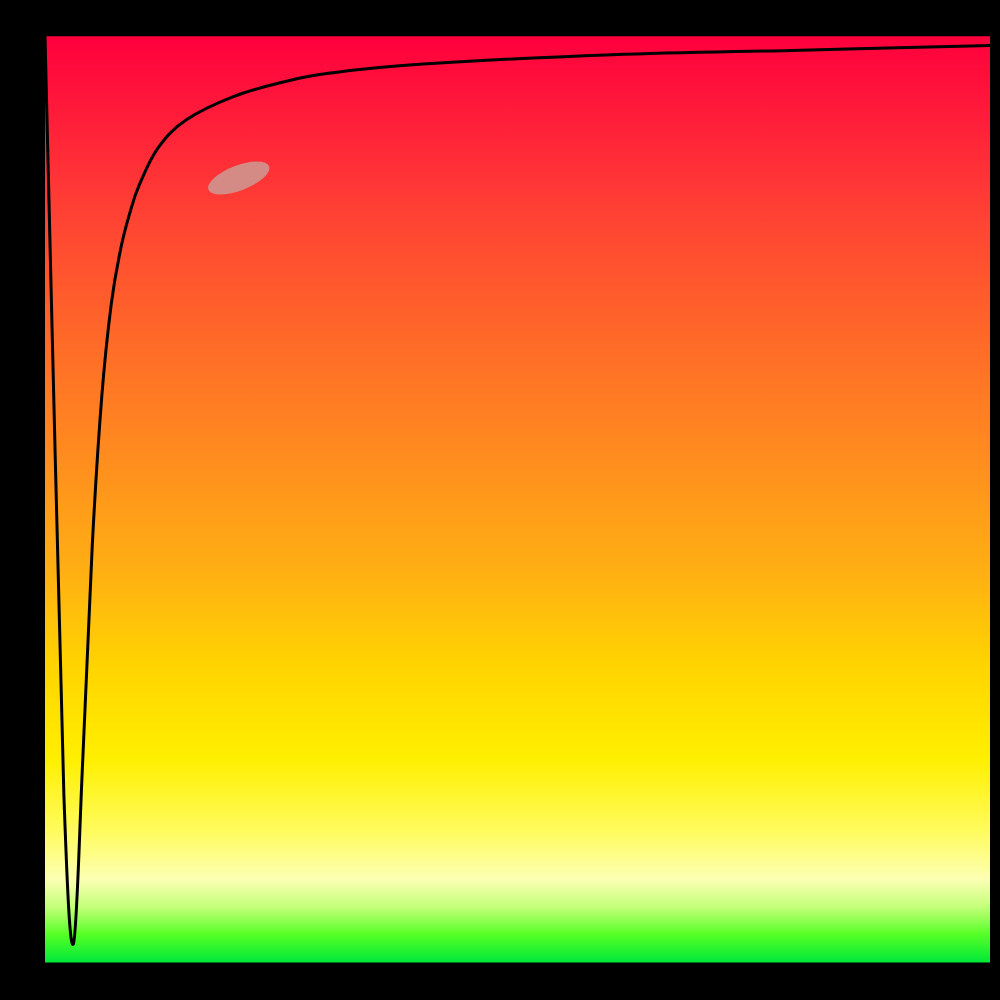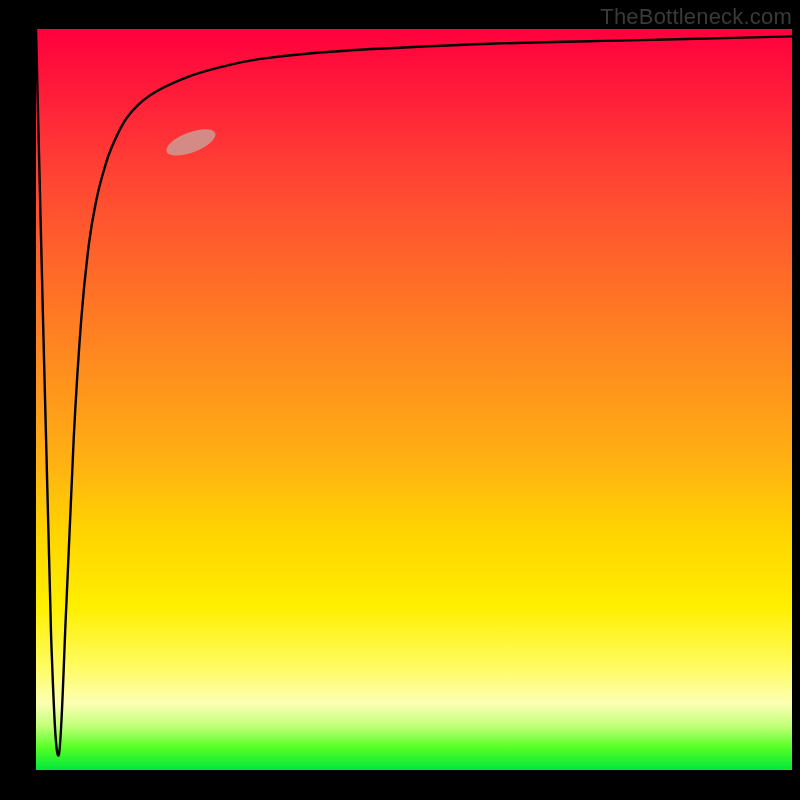--- a/index.html
+++ b/index.html
@@ -66,14 +66,13 @@
 <body>
 
 <div class="frame">
   <div class="plot-area"></div>
 
   <svg class="curve" viewBox="0 0 756 741" preserveAspectRatio="none">
     <path id="curve-path" fill="none" stroke="#000000" stroke-width="2.4" stroke-linejoin="round" stroke-linecap="round" d="M 0.00 0.00 C 1.36 56.02, 4.84 201.85, 7.56 311.22 C 10.28 420.59, 12.40 532.93, 15.12 607.62 C 17.84 682.31, 19.96 731.52, 22.68 726.18 C 25.40 720.84, 27.52 635.33, 30.24 577.98 C 32.96 520.63, 35.08 459.57, 37.80 407.55 C 40.52 355.53, 42.64 323.67, 45.36 288.99 C 48.08 254.31, 50.20 236.23, 52.92 214.89 C 55.64 193.55, 57.76 183.77, 60.48 170.43 C 63.20 157.09, 65.32 150.13, 68.04 140.79 C 70.76 131.45, 71.52 127.90, 75.60 118.56 C 79.68 109.22, 83.92 98.26, 90.72 88.92 C 97.52 79.58, 102.51 74.03, 113.40 66.69 C 124.29 59.35, 137.59 53.50, 151.20 48.16 C 164.81 42.83, 175.39 40.38, 189.00 37.05 C 202.61 33.72, 206.39 32.31, 226.80 29.64 C 247.21 26.97, 261.58 24.90, 302.40 22.23 C 343.22 19.56, 399.17 16.82, 453.60 14.82 C 508.03 12.82, 550.37 12.45, 604.80 11.12 C 659.23 9.78, 728.78 8.08, 756.00 7.41"></path>
     <ellipse id="curve-marker" cx="154.98" cy="113.37" rx="26" ry="10" fill="#cc9a93" fill-opacity="0.85" transform="rotate(-21 154.98 113.37)"></ellipse>
   </svg>
 
-  <div class="attribution">TheBottleneck.com</div>
 </div>
 
 </body></html>

